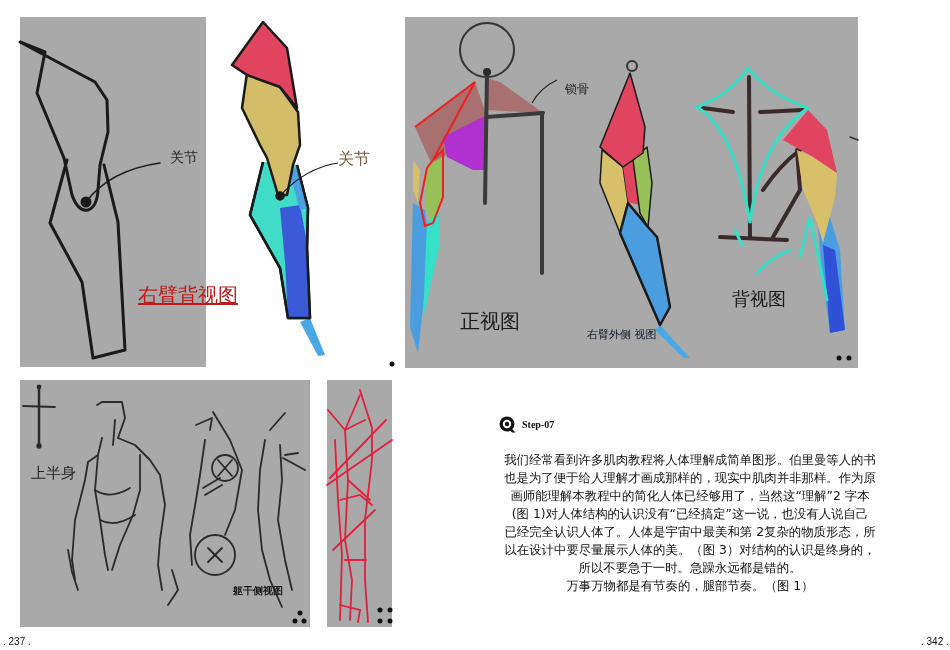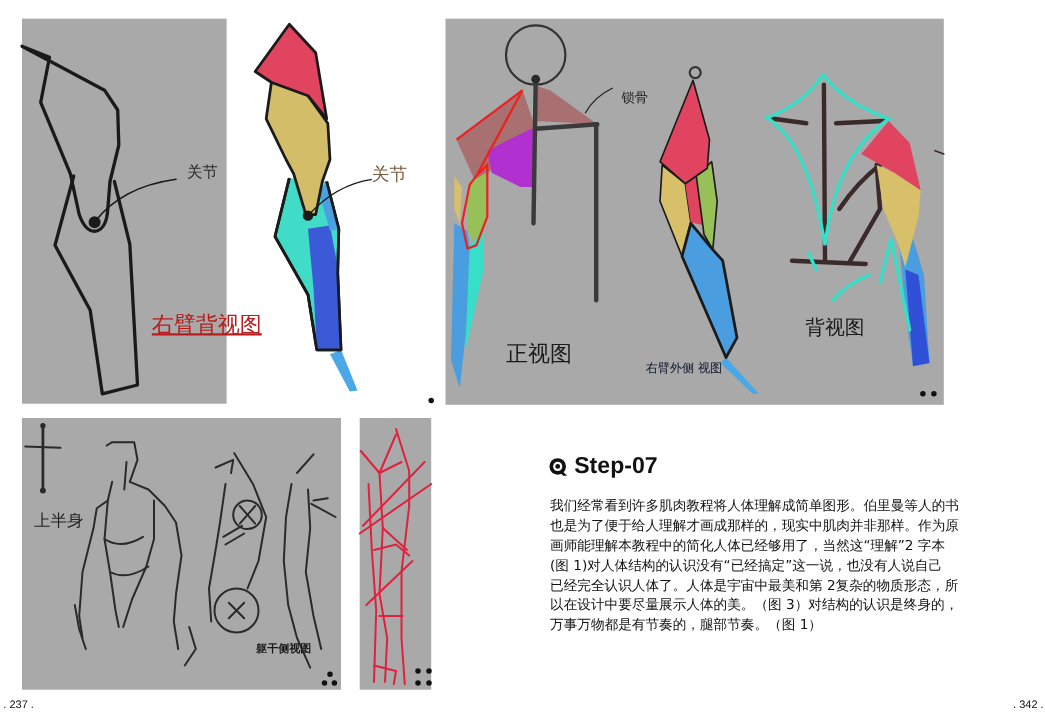--- a/index.html
+++ b/index.html
@@ -2,23 +2,23 @@
 <html><head>
 <meta charset="utf-8">
 <style>
   html, body { margin:0; padding:0; background:#ffffff; }
   body { width:950px; height:650px; position:relative; overflow:hidden;
          font-family:"DejaVu Sans", "Liberation Sans", sans-serif; color:#111; }
   .panel { position:absolute; background:#a9a9a9; }
   #drawings { position:absolute; left:0; top:0; width:950px; height:650px; pointer-events:none; }
   .lbl { position:absolute; white-space:nowrap; line-height:1; }
   .step-head { position:absolute; left:499px; top:415px; height:18px; display:flex; align-items:center; gap:6px; }
-  .step-title { font-family:Liberation Sans, sans-serif; font-weight:bold; font-size:21px; color:#111; }
+  .step-title { font-family:Liberation Serif, serif; font-weight:bold; font-size:10px; color:#111; }
   .body-text { position:absolute; left:500px; top:451px; width:380px; font-size:12.4px; line-height:18px; color:#111; }
-  .body-text .line { display:block; white-space:nowrap; }
+  .body-text .line { display:block; white-space:nowrap;text-align:center; }
   .page-num { position:absolute; top:636px; font-family:"Liberation Sans", sans-serif; font-size:10px; color:#111; }
 </style>
 </head>
 <body>
 
 <div class="panel" style="left:20px;top:17px;width:186px;height:350px;"></div>
 <div class="panel" style="left:405px;top:17px;width:453px;height:351px;"></div>
 <div class="panel" style="left:20px;top:380px;width:290px;height:247px;"></div>
 <div class="panel" style="left:327px;top:380px;width:65px;height:247px;"></div>
 
@@ -181,17 +181,18 @@
   <span class="step-title">Step-07</span>
 </div>
 
 <div class="body-text">
   <span class="line">我们经常看到许多肌肉教程将人体理解成简单图形。伯里曼等人的书</span>
   <span class="line">也是为了便于给人理解才画成那样的，现实中肌肉并非那样。作为原</span>
   <span class="line">画师能理解本教程中的简化人体已经够用了，当然这“理解”2 字本</span>
   <span class="line">(图 1)对人体结构的认识没有“已经搞定”这一说，也没有人说自己</span>
   <span class="line">已经完全认识人体了。人体是宇宙中最美和第 2复杂的物质形态，所</span>
   <span class="line">以在设计中要尽量展示人体的美。（图 3）对结构的认识是终身的，</span>
+  <span class="line">所以不要急于一时。急躁永远都是错的。</span>
   <span class="line">万事万物都是有节奏的，腿部节奏。（图 1）</span>
 </div>
 
 <span class="page-num" style="left:3px;">. 237 .</span>
 <span class="page-num" style="left:921px;">. 342 .</span>
 
 </body></html>

